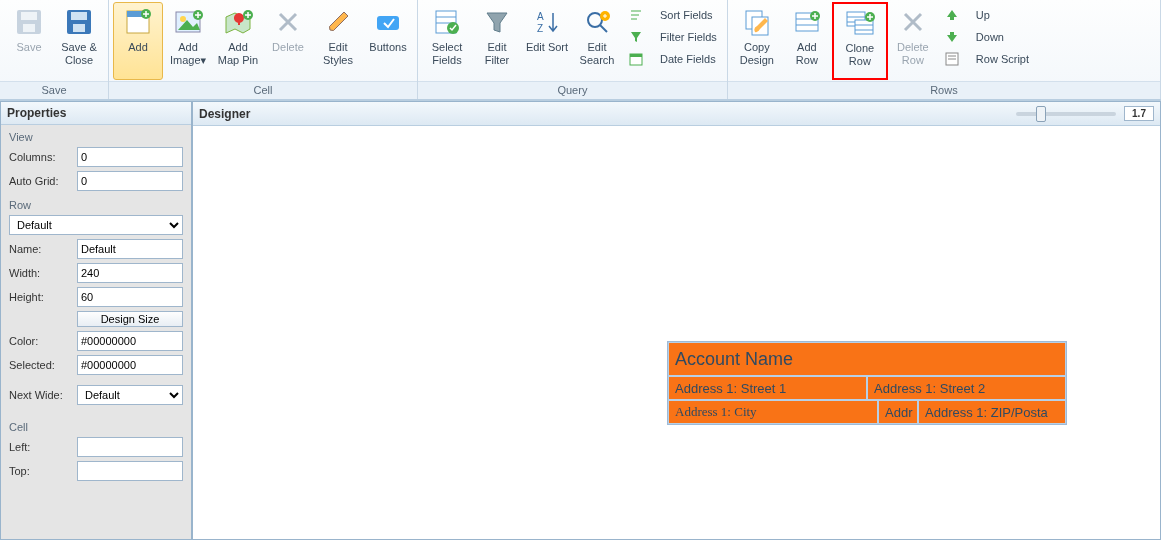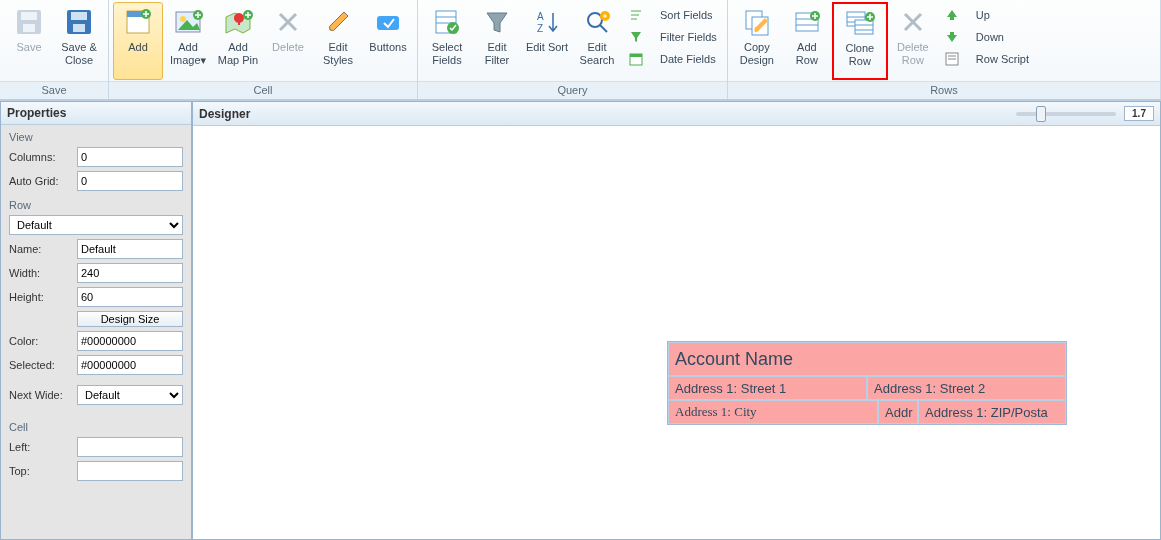--- a/index.html
+++ b/index.html
@@ -39,21 +39,21 @@
 
 .designer-body { flex:1; background:#fff; position:relative; overflow:auto; }
 .zoom-ctrl { display:flex; align-items:center; gap:8px; }
 .slider-track { width:100px; height:4px; background:#c9d4de; position:relative; border-radius:2px; }
 .slider-thumb { width:10px; height:16px; background:#eef3f7; border:1px solid #8aa2b8; border-radius:2px; position:absolute; top:-6px; left:20px; }
 .zoom-val { border:1px solid #9fb6cc; background:#fff; padding:1px 4px; font-size:10px; width:30px; text-align:center; }
 
 
 .design-card { position:absolute; left:474px; top:215px; width:400px; background:#d6e6f4; border:1px solid #9fbad6; }
 .design-row { display:flex; }
-.design-cell { border:1px solid #b8d0e6; background:#fca5a5; padding:2px 6px; color:#314a61; font-family:'Segoe UI',Tahoma,sans-serif; overflow:hidden; white-space:nowrap; }
+.design-cell { border:1px solid #b8d0e6; background:#f97316; padding:2px 6px; color:#314a61; font-family:'Segoe UI',Tahoma,sans-serif; overflow:hidden; white-space:nowrap; }
 .title-cell { font-size:18px; flex:1; height:34px; display:flex; align-items:center; }
 .small-cell { font-size:13px; height:24px; display:flex; align-items:center; }
 </style>
 </head>
 <body>
 
 <div class="ribbon">
 
   <div class="ribbon-group">
     <div class="ribbon-group-items">

